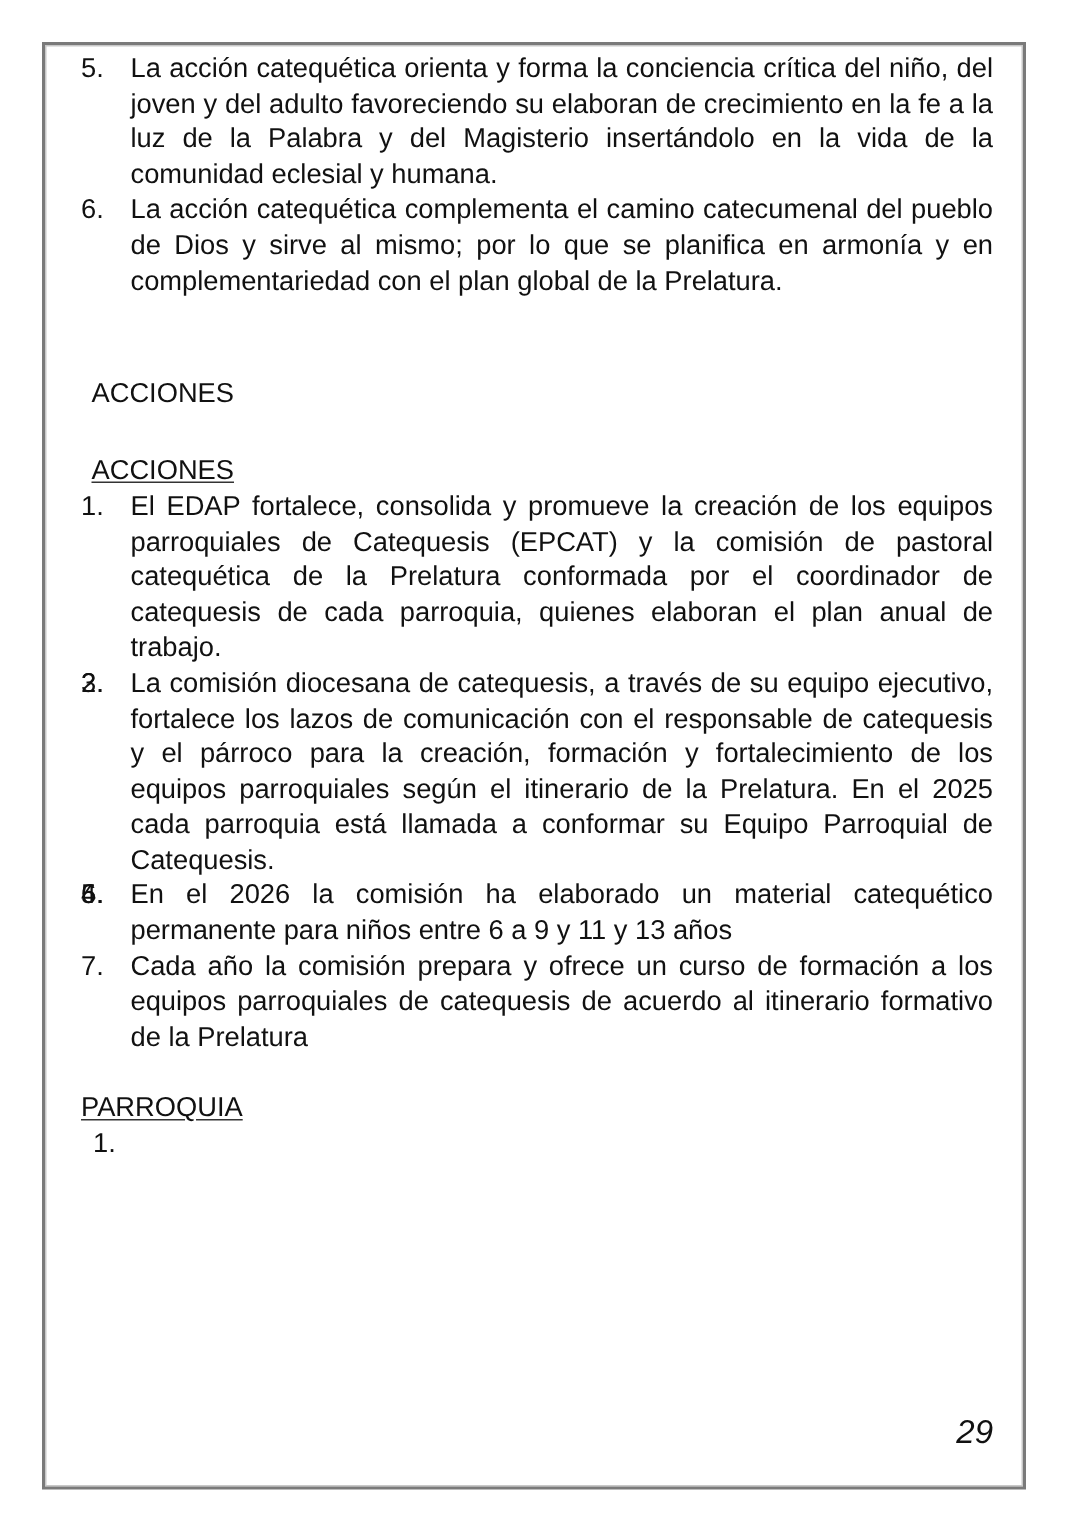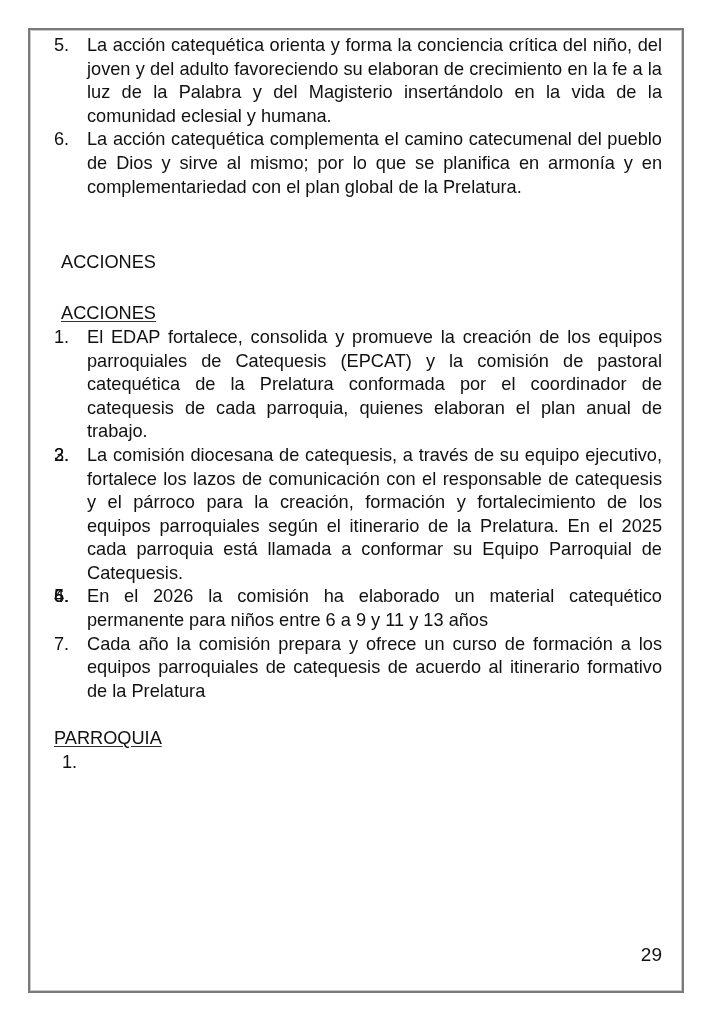--- a/index.html
+++ b/index.html
@@ -70,22 +70,23 @@
     ol.items.parroquia li {
       padding-left: 45px;
     }
     ol.items.parroquia li .num {
       left: 8px;
     }
     .page-number {
       position: absolute;
       right: 60px;
       top: 945px;
-      font-size: 19px;
+      font-size: 22px;
       line-height: 20px;
+      font-style: italic;
     }
   </style>
 </head>
 <body>
 
 <div class="page-frame"></div>
 
 <div class="content">
 
   <ol class="items">

